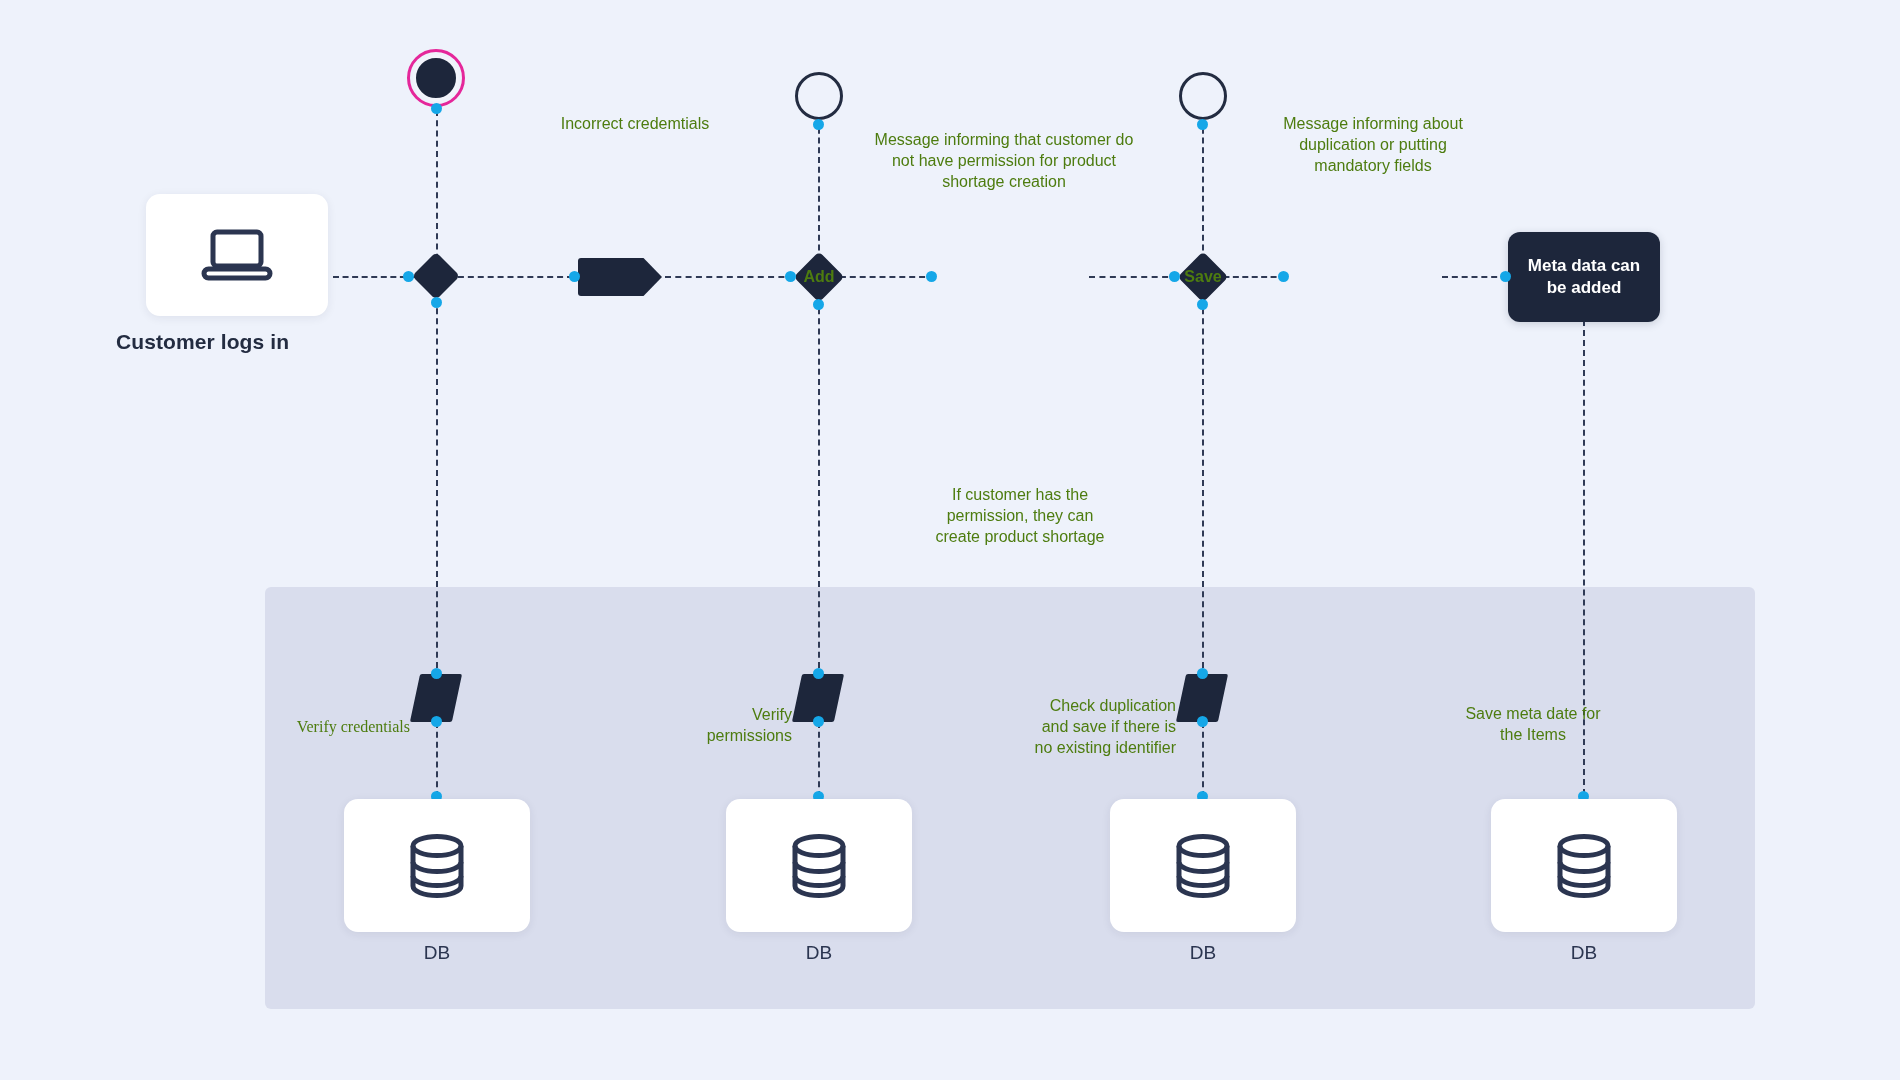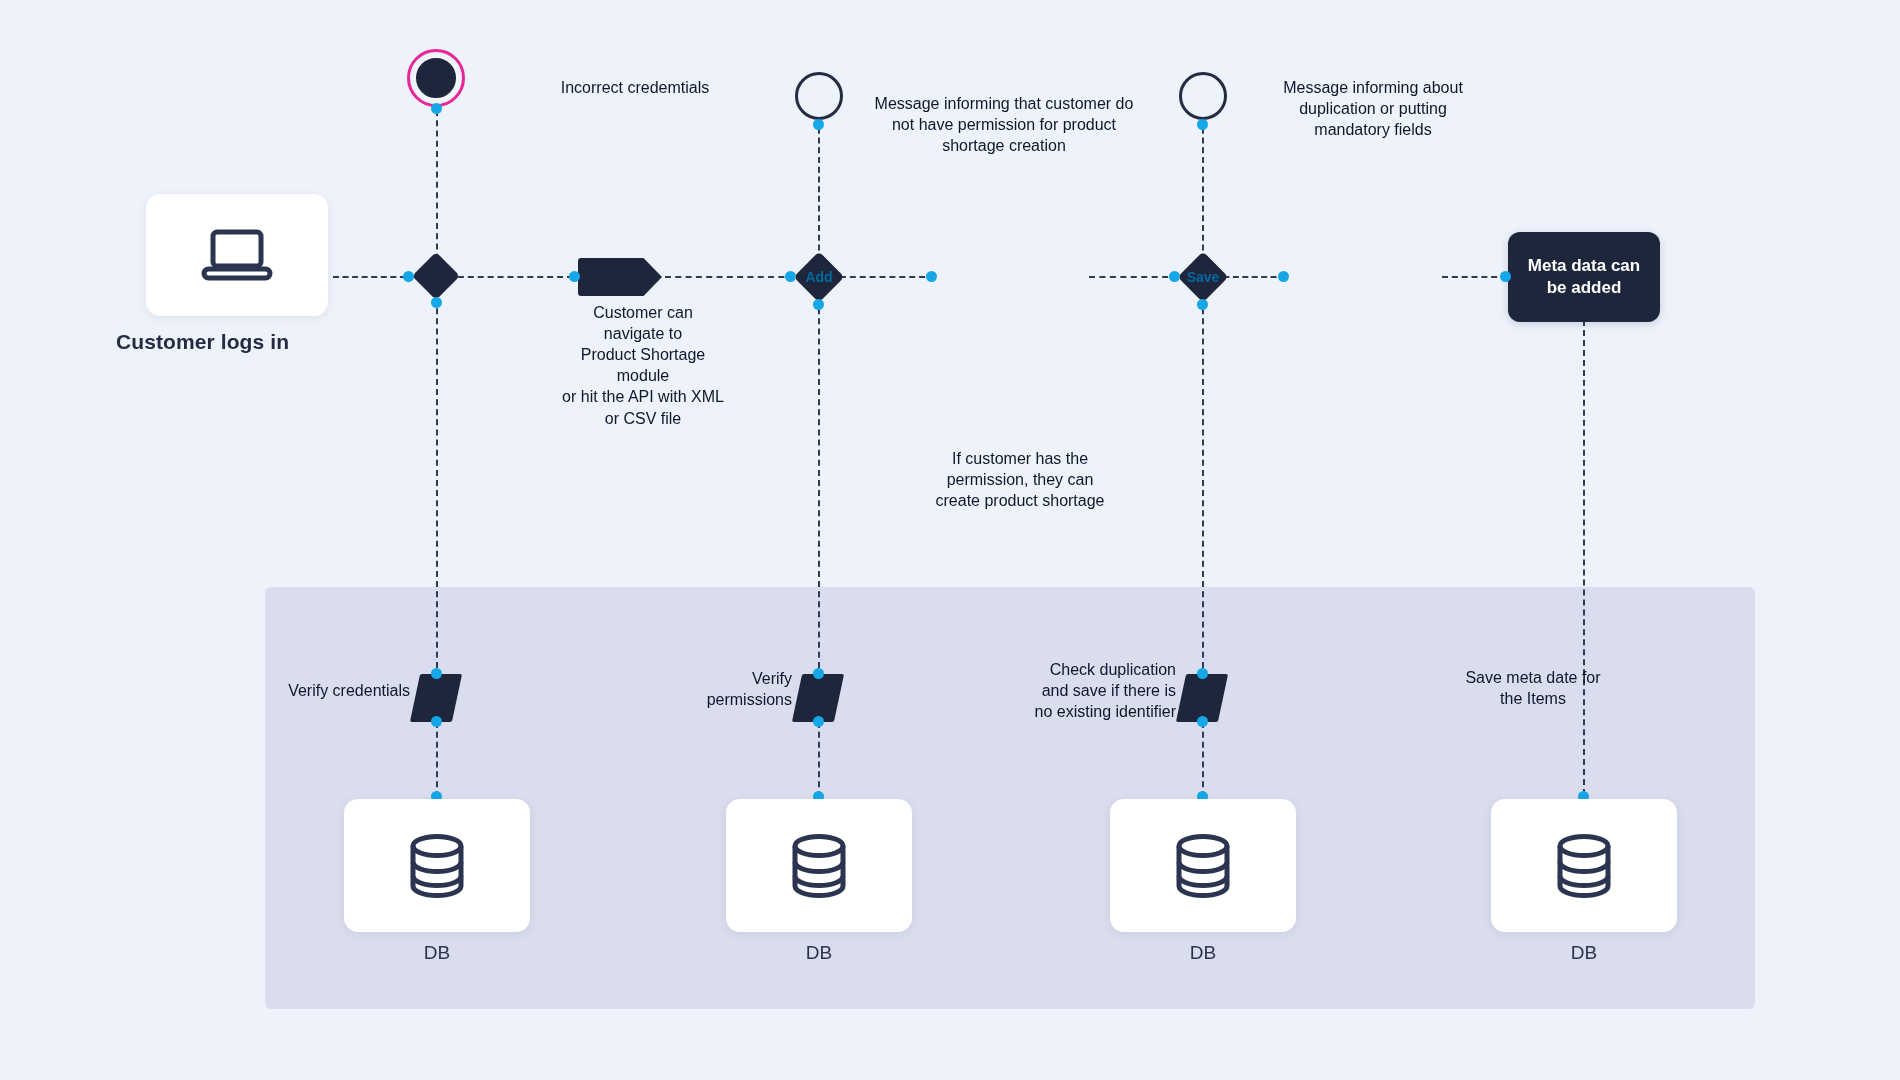--- a/index.html
+++ b/index.html
@@ -57,42 +57,42 @@
   }
 
   
   .diamond{
     background:#1d263b;
     transform:rotate(45deg);
     border-radius:5px;
   }
   .diamond-label{
     position:absolute;inset:0;display:flex;align-items:center;
-    justify-content:center;color:#0369a1;font-size:14px;font-weight:bold;
+    justify-content:center;color:#4d7c0f;font-size:16px;font-weight:bold;
     pointer-events:none;
   }
 
   
   .chevron{
     background:#1d263b;
     clip-path:polygon(0 0, 78% 0, 100% 50%, 78% 100%, 0 100%);
     border-radius:3px;
   }
 
   
   .para{
     background:#1d263b;
     transform:skewX(-12deg);
     border-radius:2px;
   }
 
   
   .note{
     position:absolute;text-align:center;font-size:16px;line-height:1.32;
-    color:#0f172a;white-space:pre-line;
+    color:#4d7c0f;white-space:pre-line;margin-top:36px;
   }
   .note-r{text-align:right;}
 
   
   .dash-h{
     border-top:2.5px dashed #2f3a55;height:0;
   }
   .dash-v{
     border-left:2.5px dashed #2f3a55;width:0;
   }
@@ -158,26 +158,20 @@
 mandatory fields</div>
 
   <div class="abs" style="left:412px;top:252px;width:48px;height:48px;">
     <div class="diamond" style="width:34px;height:34px;margin:7px;"></div>
   </div>
   <div class="abs dot" style="left:403px;top:271px;"></div>
   <div class="abs dot" style="left:431px;top:297px;"></div>
 
   <div class="abs chevron" style="left:578px;top:258px;width:84px;height:38px;"></div>
   <div class="abs dot" style="left:569px;top:271px;"></div>
-  <div class="note" style="left:538px;top:302px;width:210px;">Customer can
-navigate to
-Product Shortage
-module
-or hit the API with XML
-or CSV file</div>
 
   <div class="abs" style="left:794px;top:252px;width:50px;height:50px;">
     <div class="diamond" style="width:36px;height:36px;margin:7px;"></div>
     <div class="diamond-label">Add</div>
   </div>
   <div class="abs dot" style="left:785px;top:271px;"></div>
   <div class="abs dot" style="left:813px;top:299px;"></div>
 
   <div class="abs dot" style="left:926px;top:271px;"></div>
 
@@ -194,21 +188,21 @@
 added</div>
   <div class="abs dot" style="left:1500px;top:271px;"></div>
 
   <div class="note" style="left:915px;top:448px;width:210px;">If customer has the
 permission, they can
 create product shortage</div>
 
   <div class="abs para" style="left:415px;top:674px;width:42px;height:48px;"></div>
   <div class="abs dot" style="left:431px;top:668px;"></div>
   <div class="abs dot" style="left:431px;top:716px;"></div>
-  <div class="note note-r" style="left:235px;top:680px;width:175px;">Verify credentials</div>
+  <div class="note note-r" style="left:235px;top:680px;width:175px;font-family:Liberation Serif, serif;">Verify credentials</div>
 
   <div class="abs para" style="left:797px;top:674px;width:42px;height:48px;"></div>
   <div class="abs dot" style="left:813px;top:668px;"></div>
   <div class="abs dot" style="left:813px;top:716px;"></div>
   <div class="note note-r" style="left:620px;top:668px;width:172px;">Verify
 permissions</div>
 
   <div class="abs para" style="left:1181px;top:674px;width:42px;height:48px;"></div>
   <div class="abs dot" style="left:1197px;top:668px;"></div>
   <div class="abs dot" style="left:1197px;top:716px;"></div>

